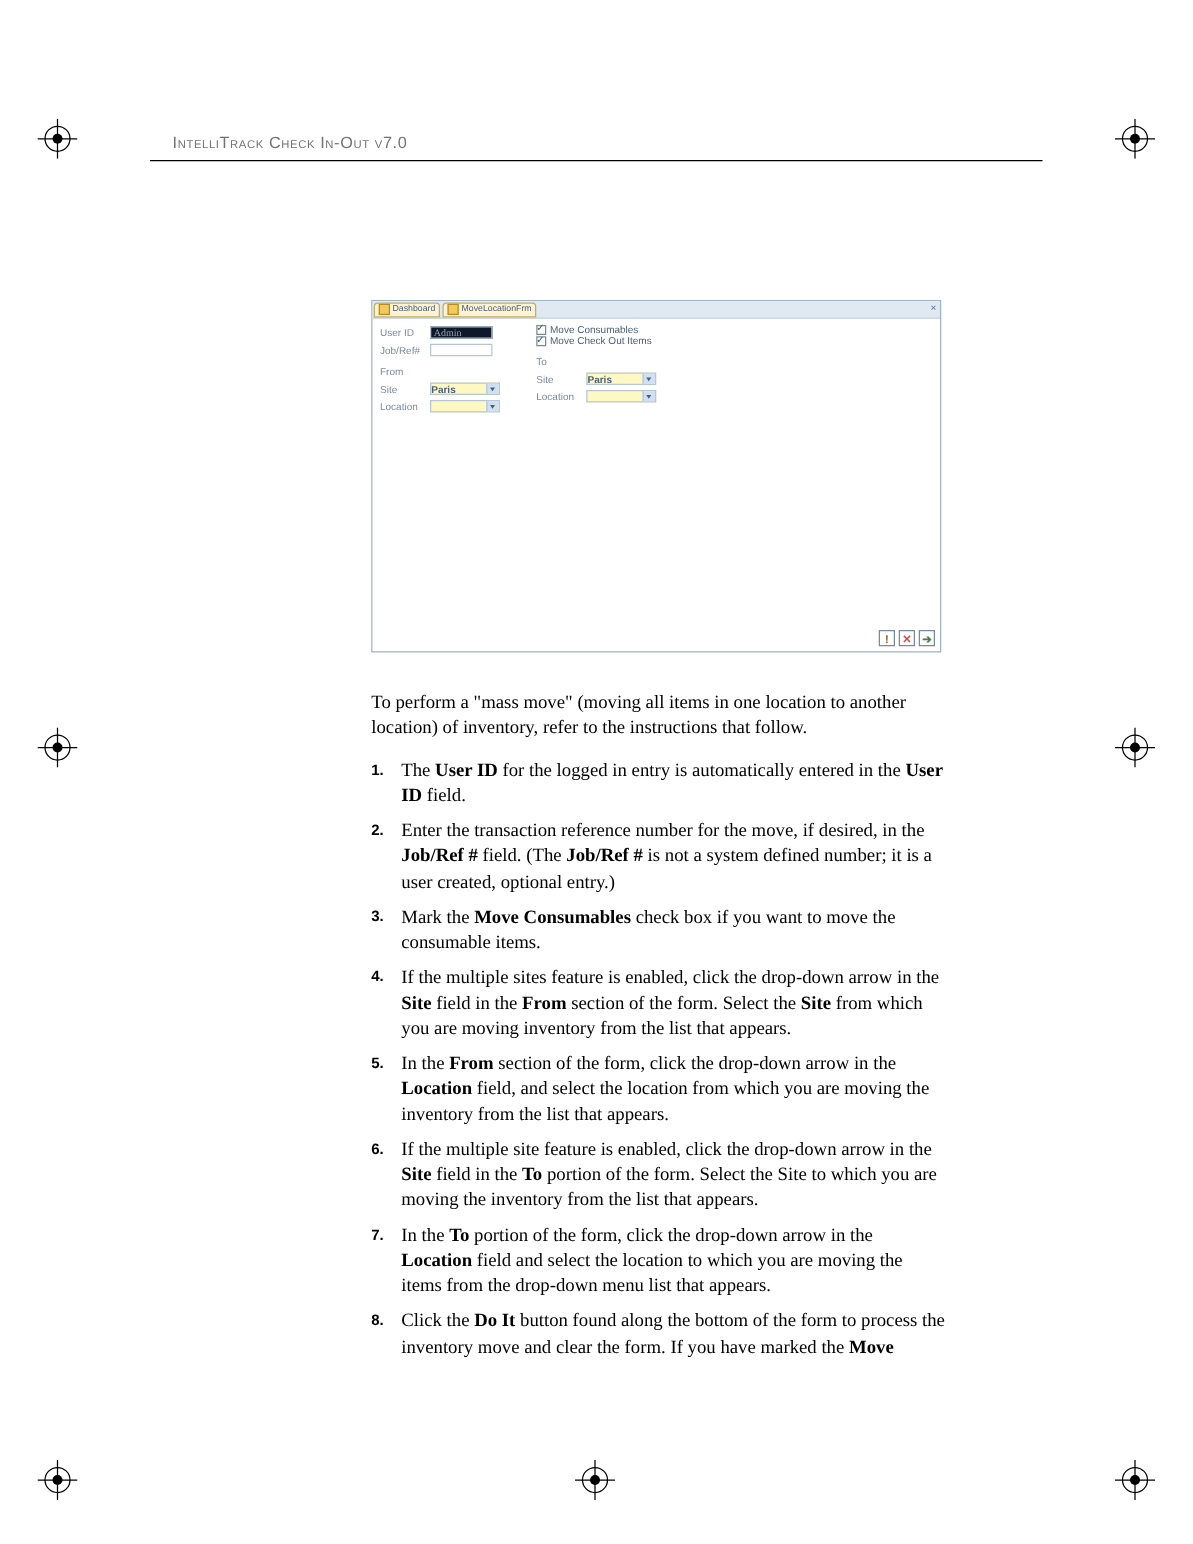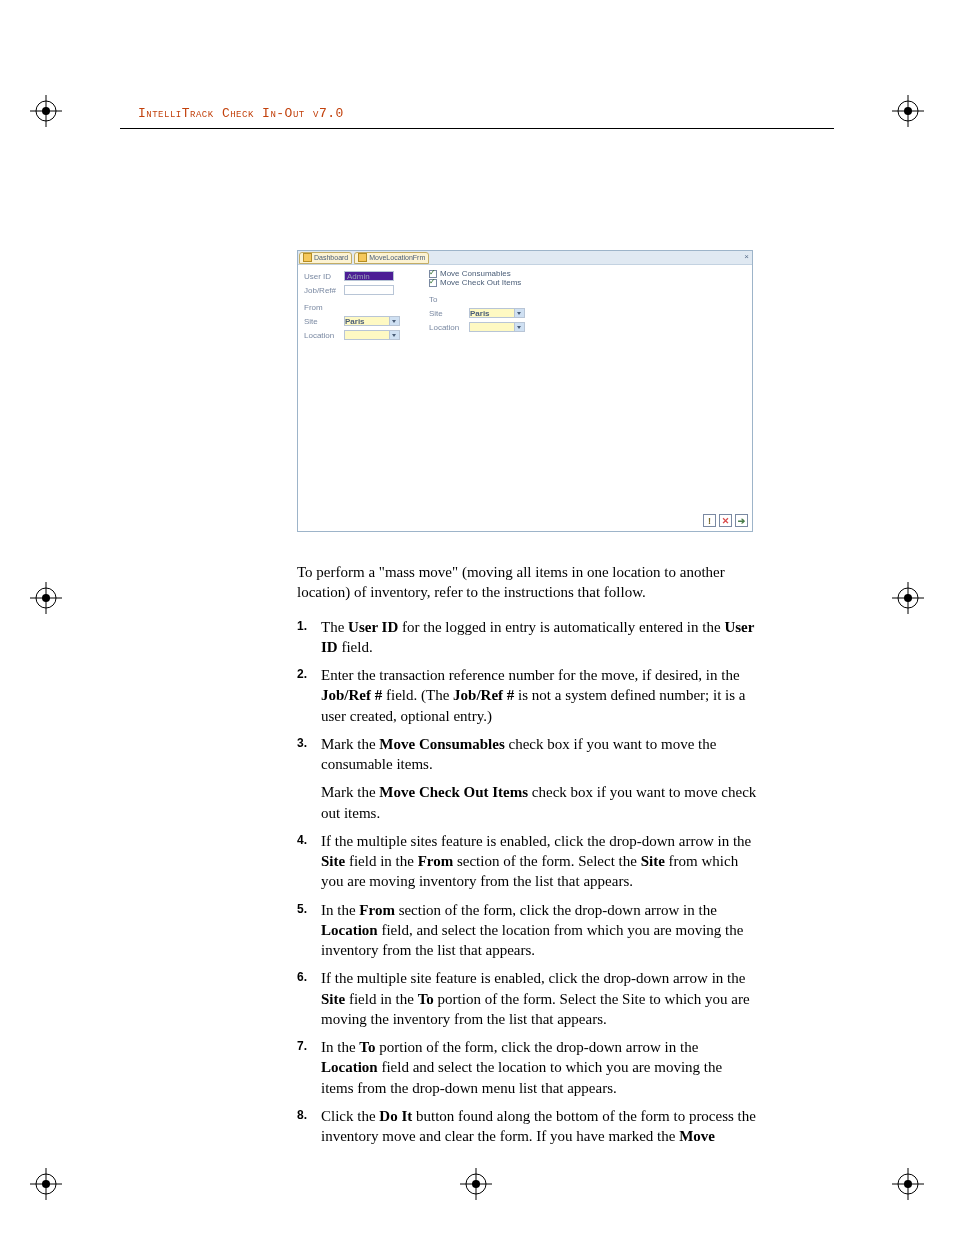--- a/index.html
+++ b/index.html
@@ -18,23 +18,23 @@
     width: 680px;
   }
   .top-header {
     font-size: 12px;
     font-family: "Times New Roman", serif;
     color: #000;
     margin-bottom: 50px;
   }
   .doc-title-block {
     font-size: 13px;
-    color: #c2410c;
-    font-family: Liberation Mono, monospace;
-    margin-bottom: 14px;
+    color: #737373;
+    font-family: Liberation Sans, sans-serif;
+    margin-bottom: 4px;
   }
   .doc-title-line1 {
     font-variant: small-caps;
     letter-spacing: 0.5px;
   }
   .doc-subtitle {
     font-size: 13px;
   }
   
   .screenshot {
@@ -115,21 +115,22 @@
     height: 10px;
     width: 50px;
     font-size: 8px;
     padding: 0 2px;
     color: #9aa5b7;
     display: inline-flex;
     align-items: center;
     box-sizing: border-box;
   }
   .ss-input.readonly {
-    background: #4c1d95;
+    background: #0f172a;
+    font-family: Liberation Serif, serif;
   }
   .ss-select {
     border: 1px solid #b8c5d6;
     background: #fef9c3;
     height: 10px;
     width: 56px;
     font-size: 8px;
     padding: 0 0;
     color: #4a5d77;
     display: inline-flex;
@@ -345,21 +346,20 @@
         <span class="ss-btn-icon ss-btn-exit">➔</span>
       </div>
     </div>
 
     <div class="body-text">
       <div class="intro-para">To perform a "mass move" (moving all items in one location to another location) of inventory, refer to the instructions that follow.</div>
       <ol class="steps">
         <li><span>The </span><b>User ID</b><span> for the logged in entry is automatically entered in the </span><b>User ID</b><span> field.</span></li>
         <li><span>Enter the transaction reference number for the move, if desired, in the </span><b>Job/Ref #</b><span> field. (The </span><b>Job/Ref #</b><span> is not a system defined number; it is a user created, optional entry.)</span></li>
         <li><span>Mark the </span><b>Move Consumables</b><span> check box if you want to move the consumable items.</span>
-          <div class="sub"><span>Mark the </span><b>Move Check Out Items</b><span> check box if you want to move check out items.</span></div>
         </li>
         <li><span>If the multiple sites feature is enabled, click the drop-down arrow in the </span><b>Site</b><span> field in the </span><b>From</b><span> section of the form. Select the </span><b>Site</b><span> from which you are moving inventory from the list that appears.</span></li>
         <li><span>In the </span><b>From</b><span> section of the form, click the drop-down arrow in the </span><b>Location</b><span> field, and select the location from which you are moving the inventory from the list that appears.</span></li>
         <li><span>If the multiple site feature is enabled, click the drop-down arrow in the </span><b>Site</b><span> field in the </span><b>To</b><span> portion of the form. Select the Site to which you are moving the inventory from the list that appears.</span></li>
         <li><span>In the </span><b>To</b><span> portion of the form, click the drop-down arrow in the </span><b>Location</b><span> field and select the location to which you are moving the items from the drop-down menu list that appears.</span></li>
         <li><span>Click the </span><b>Do It</b><span> button found along the bottom of the form to process the inventory move and clear the form. If you have marked the </span><b>Move</b></li>
       </ol>
     </div>
 
   </div>

